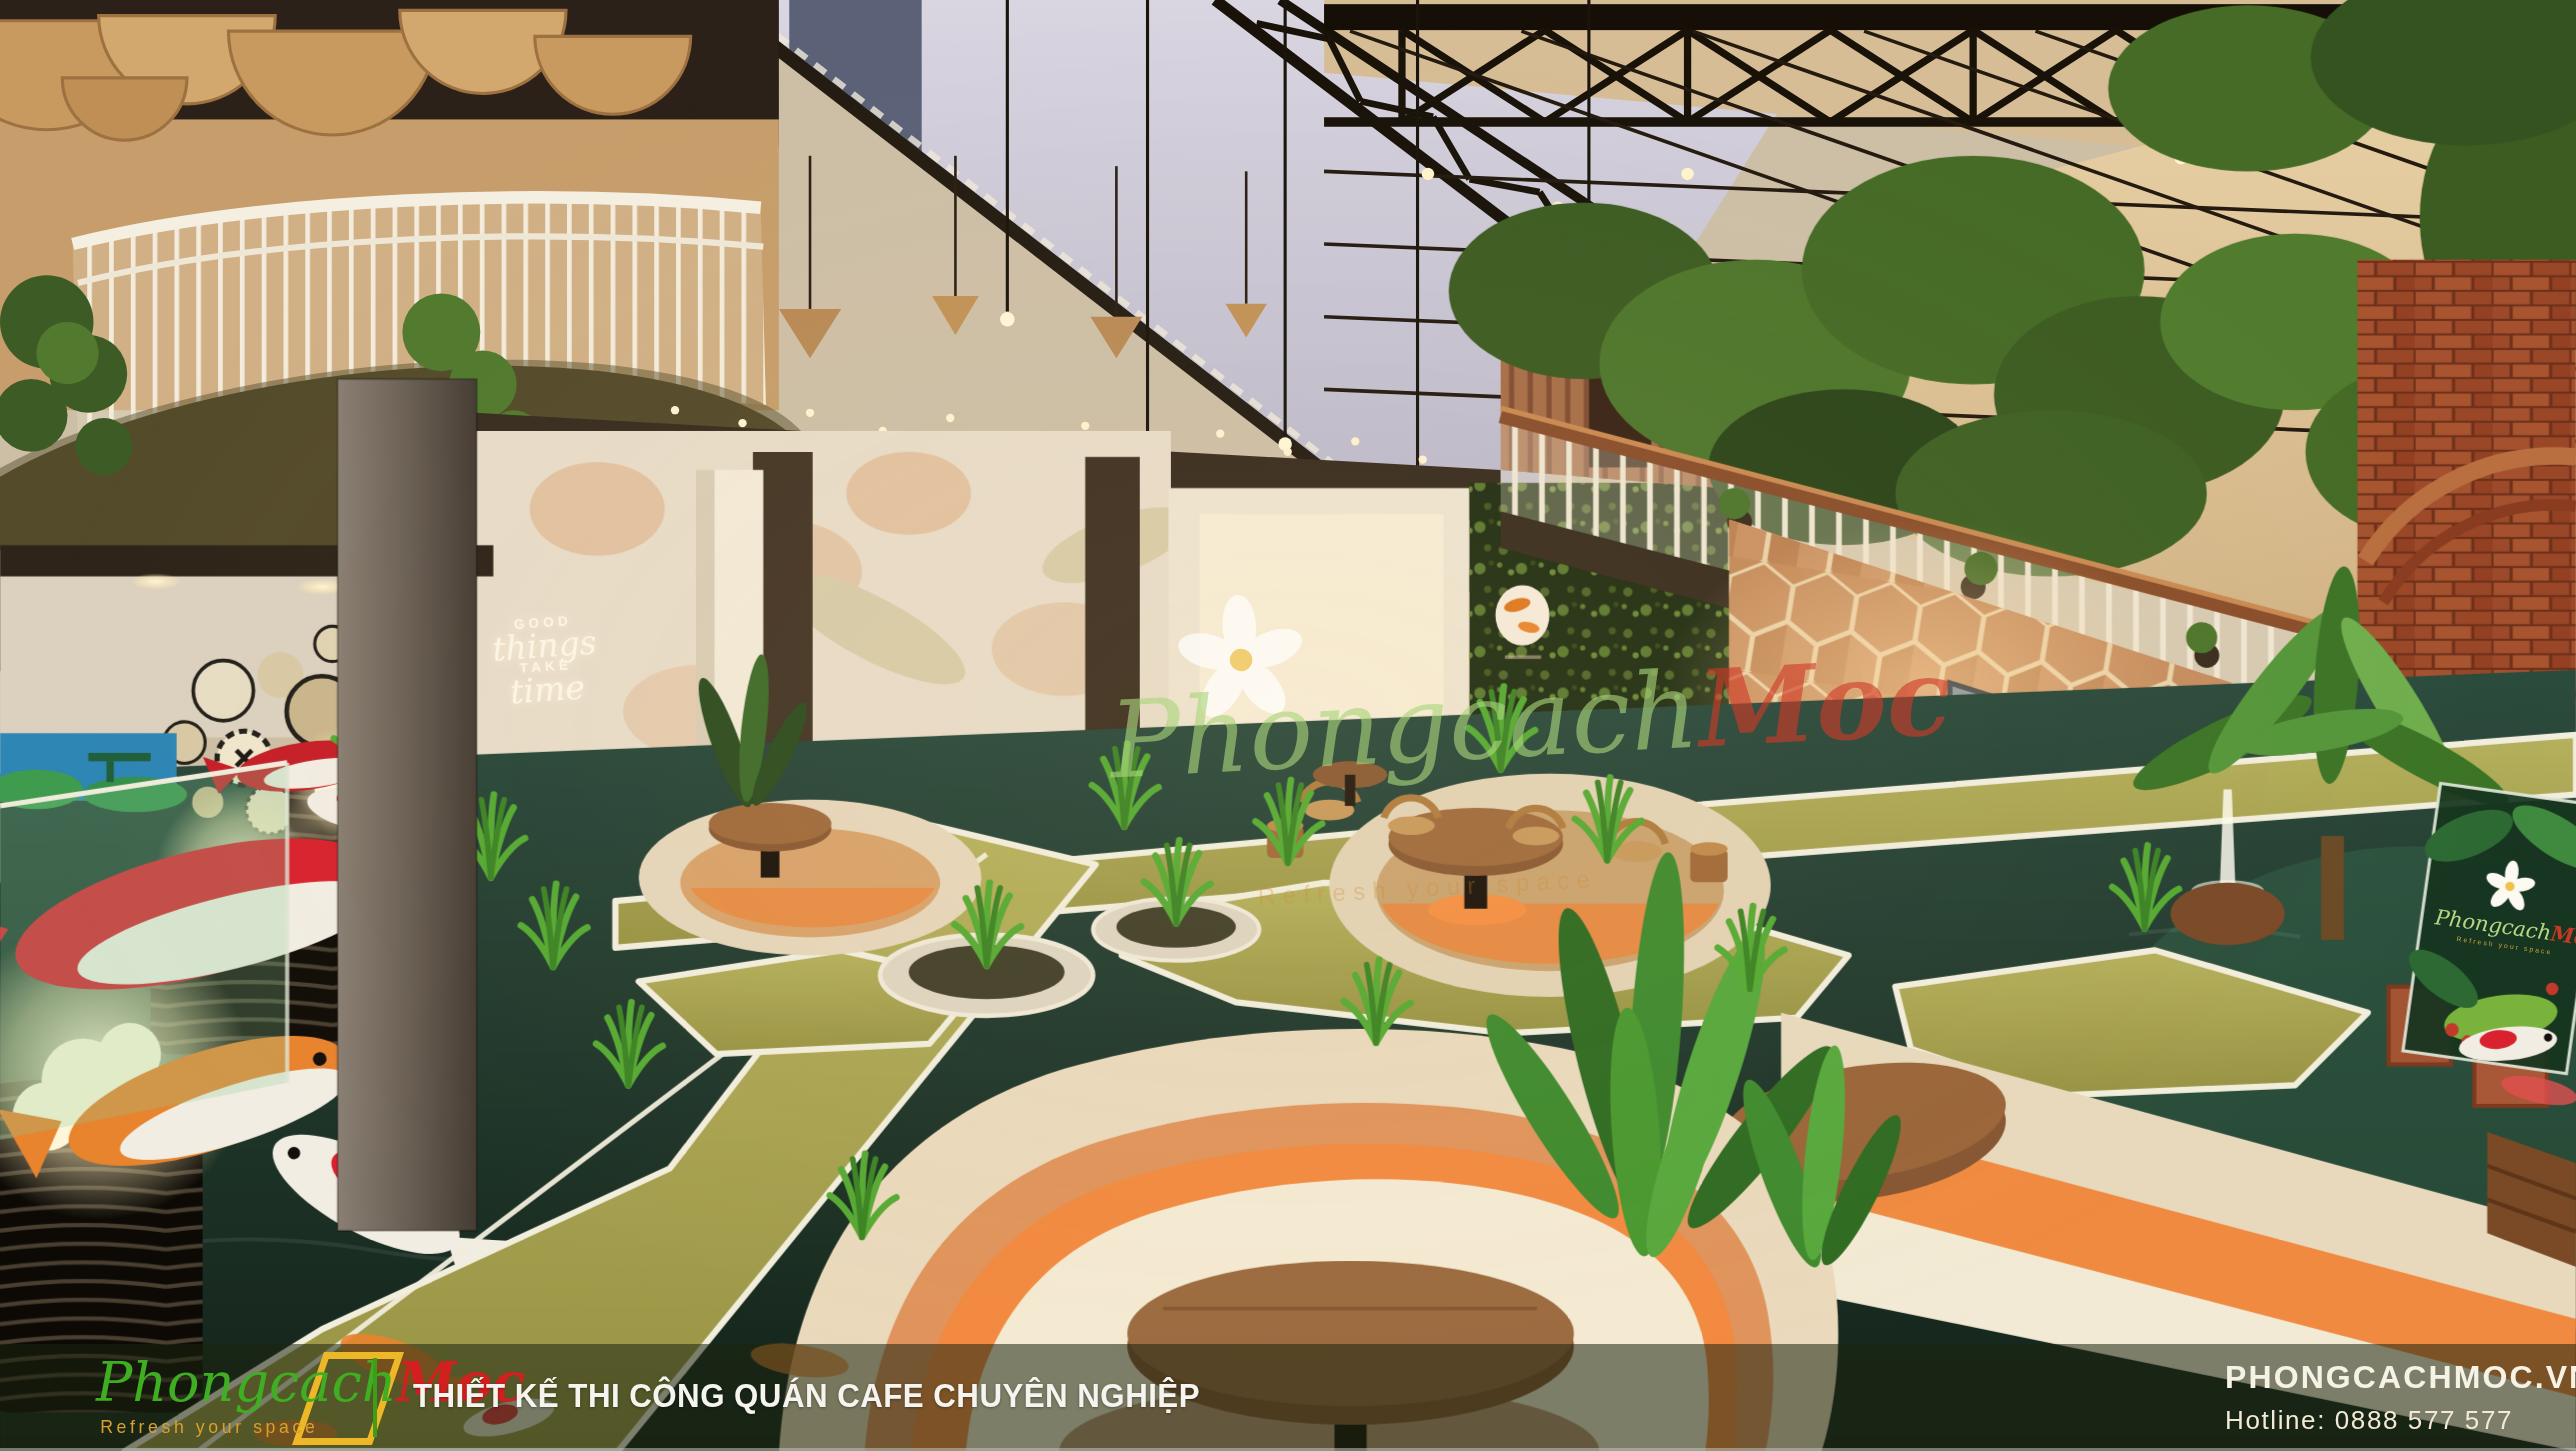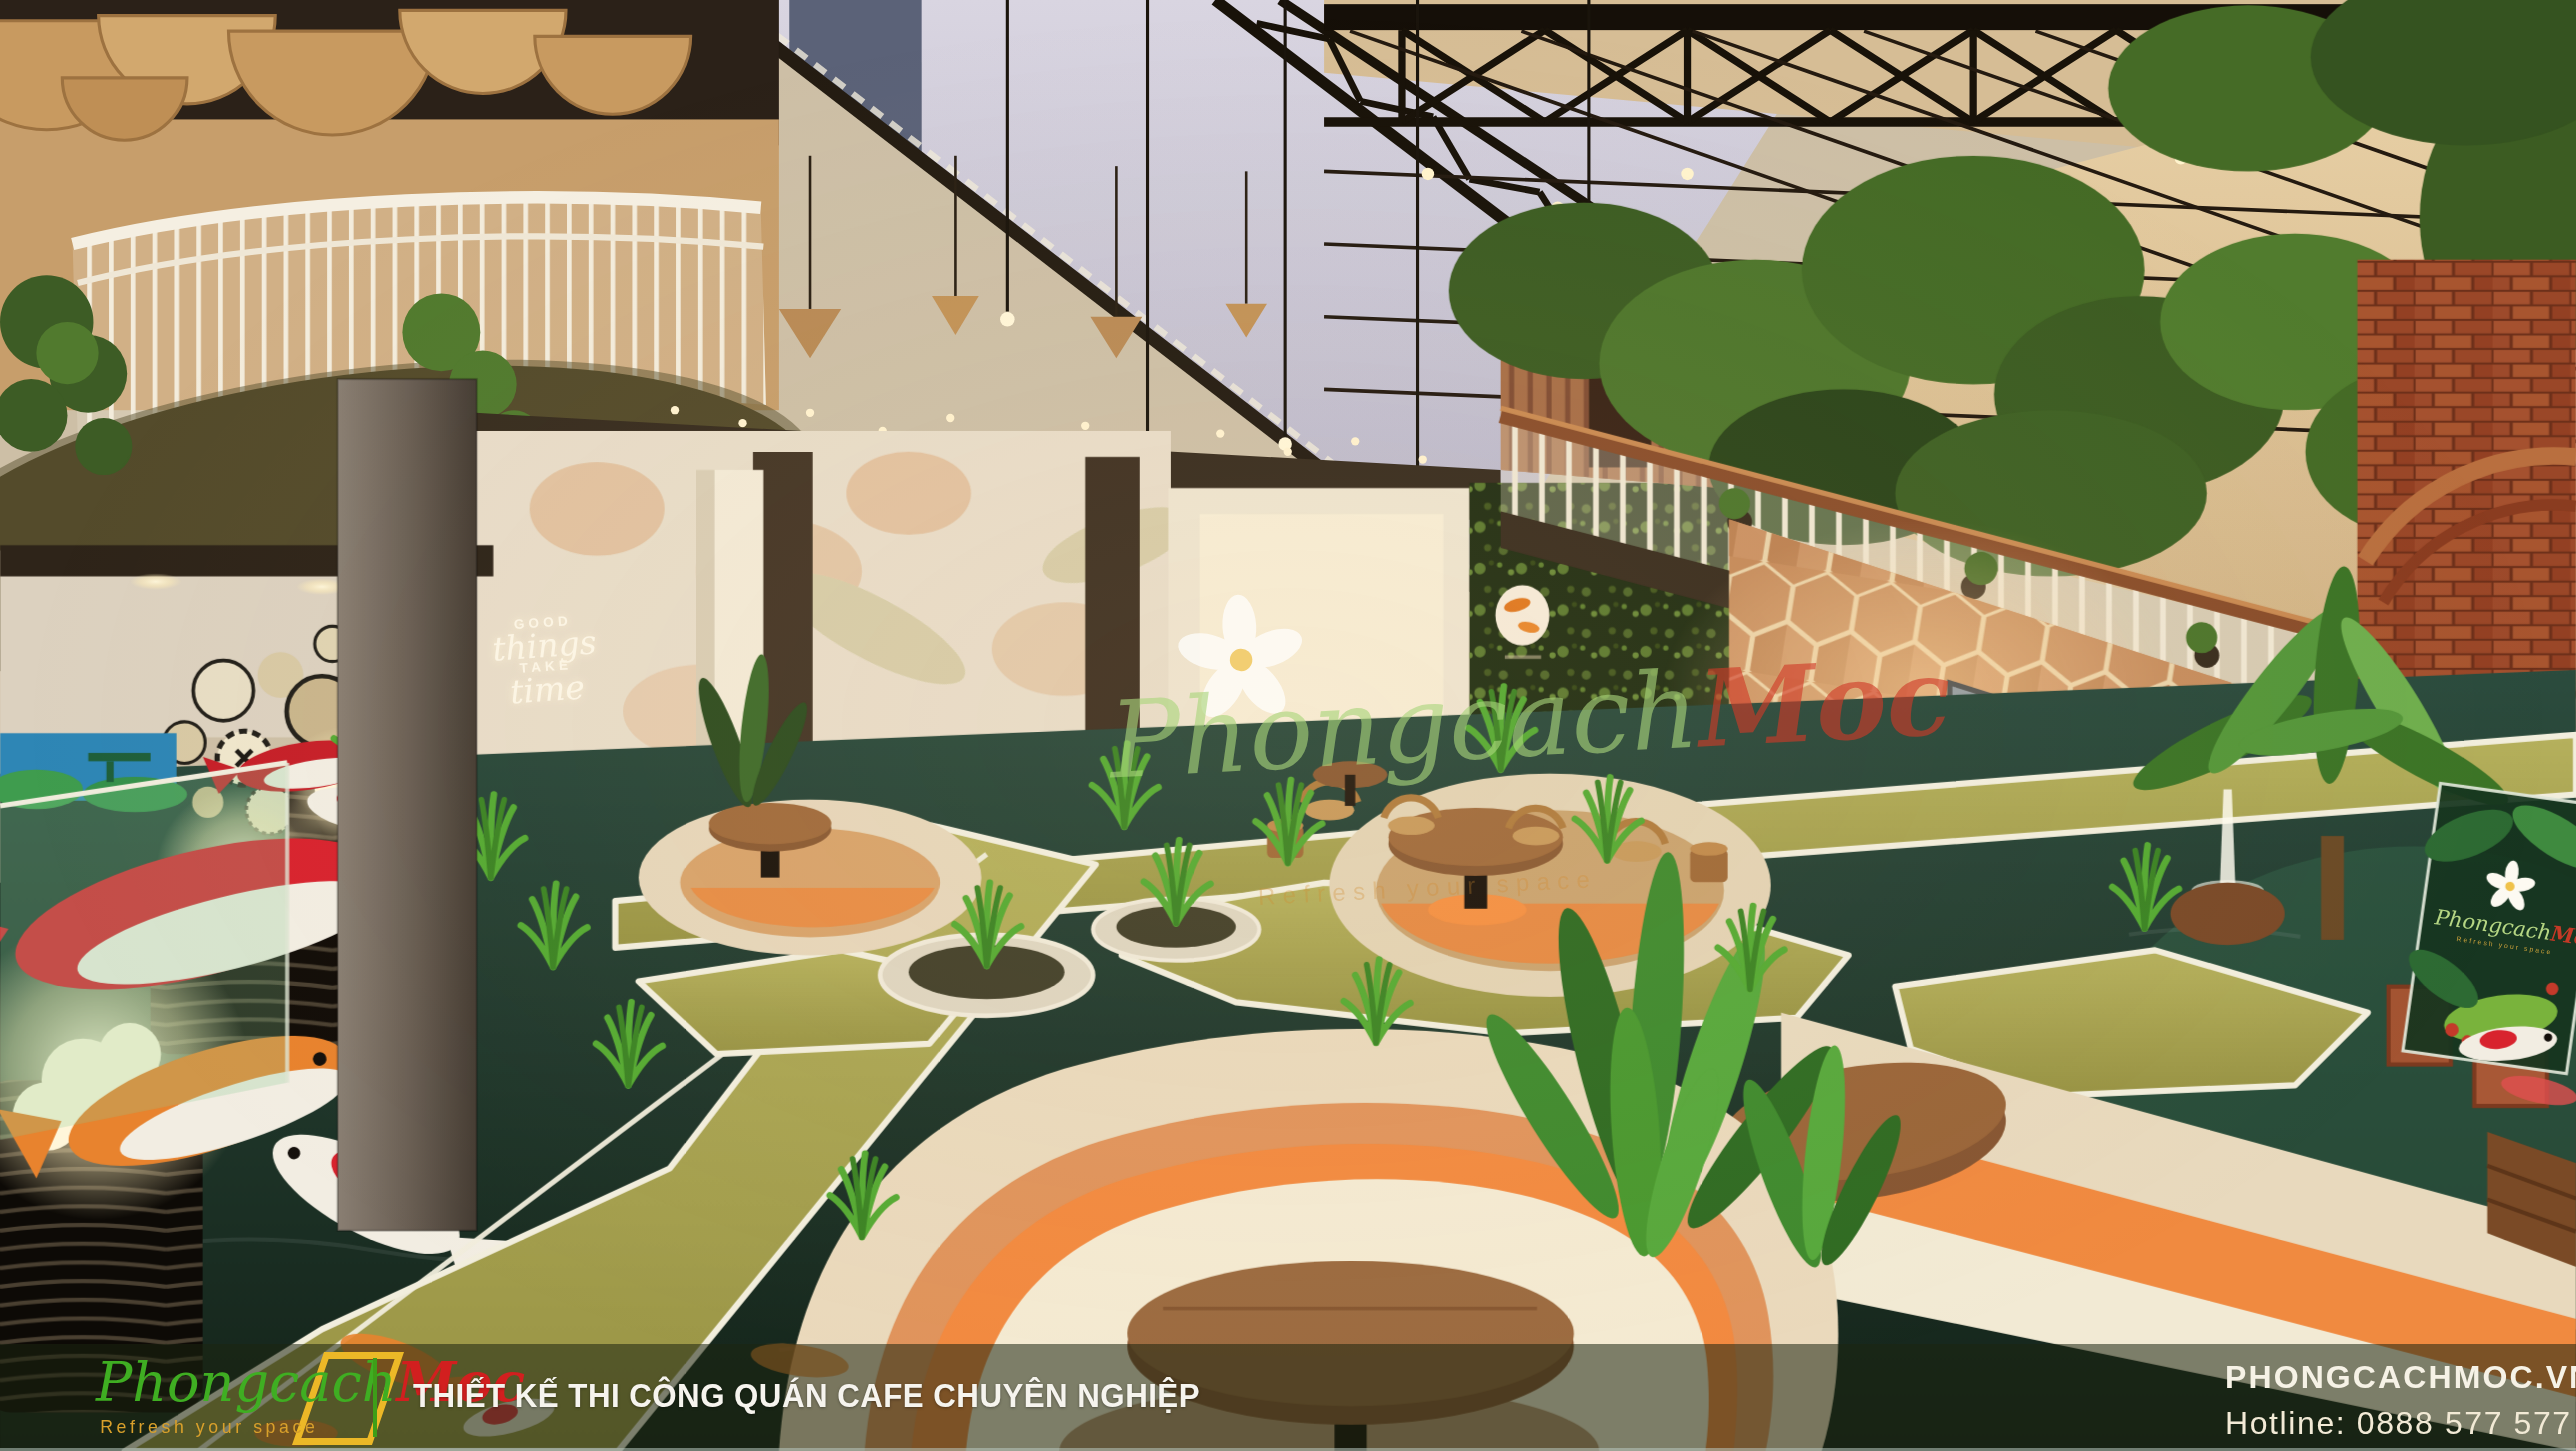--- a/index.html
+++ b/index.html
@@ -39,21 +39,21 @@
   .logo-main{color:#3fae22;}
   .logo-accent{color:#d21f1f;font-weight:bold;}
   .logo-tagline{position:absolute;left:4.2px;top:66px;font-size:17.7px;letter-spacing:3.6px;
     color:#d9a02b;white-space:nowrap;}
   .divider{position:absolute;left:373px;top:13.5px;width:3.6px;height:79px;background:#3e9e18;}
   .headline{position:absolute;left:413px;top:32px;font-size:34px;font-weight:bold;
     color:#f6f4ee;letter-spacing:0.5px;white-space:nowrap;transform:scaleX(.92);
     transform-origin:left center;text-shadow:0 1px 3.1px rgba(0,0,0,.35);}
   .site{position:absolute;left:2225px;top:14.5px;width:312px;text-align:left;
     font-size:32px;font-weight:bold;color:#f6f2e6;letter-spacing:2.1px;white-space:nowrap;}
-  .hotline{position:absolute;left:2225px;top:61px;font-size:32px;color:#f2ead6;
+  .hotline{position:absolute;left:2225px;top:61px;font-size:26px;color:#f2ead6;
     letter-spacing:1.6px;white-space:nowrap;}
 </style>
 </head>
 <body>
 
 <div id="stage">
 
 <svg id="scene" viewBox="0 0 4961 2795">
   <defs>
     <linearGradient id="skyG" x1="0" y1="0" x2="0" y2="1">

